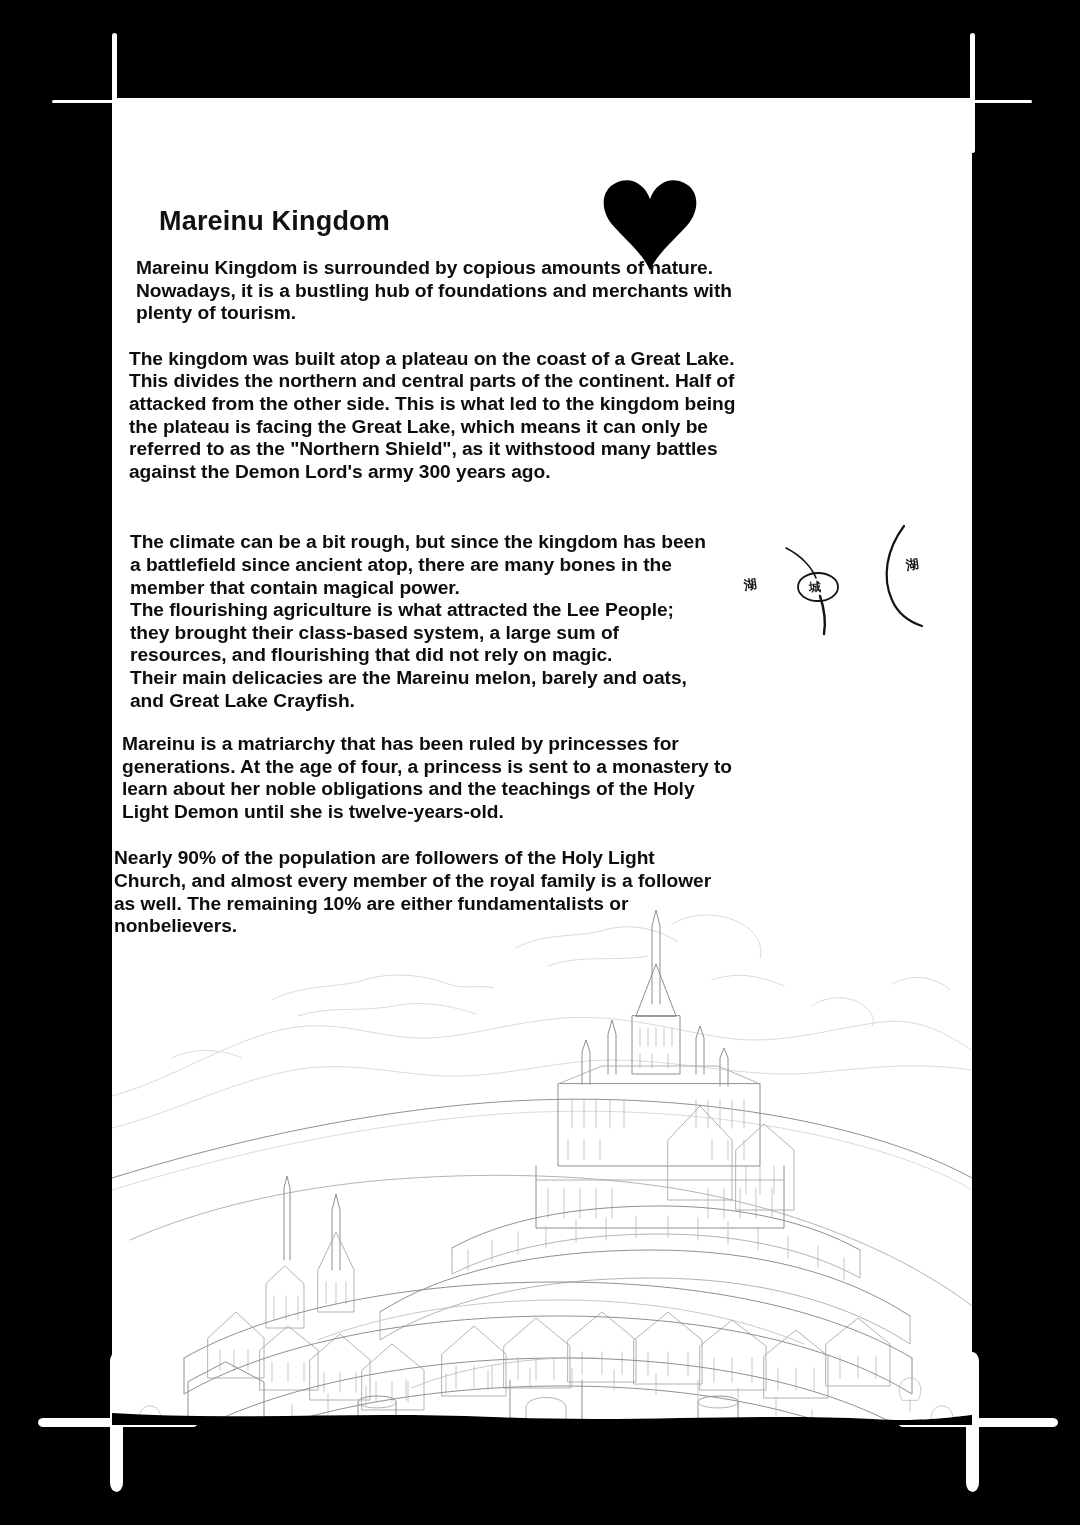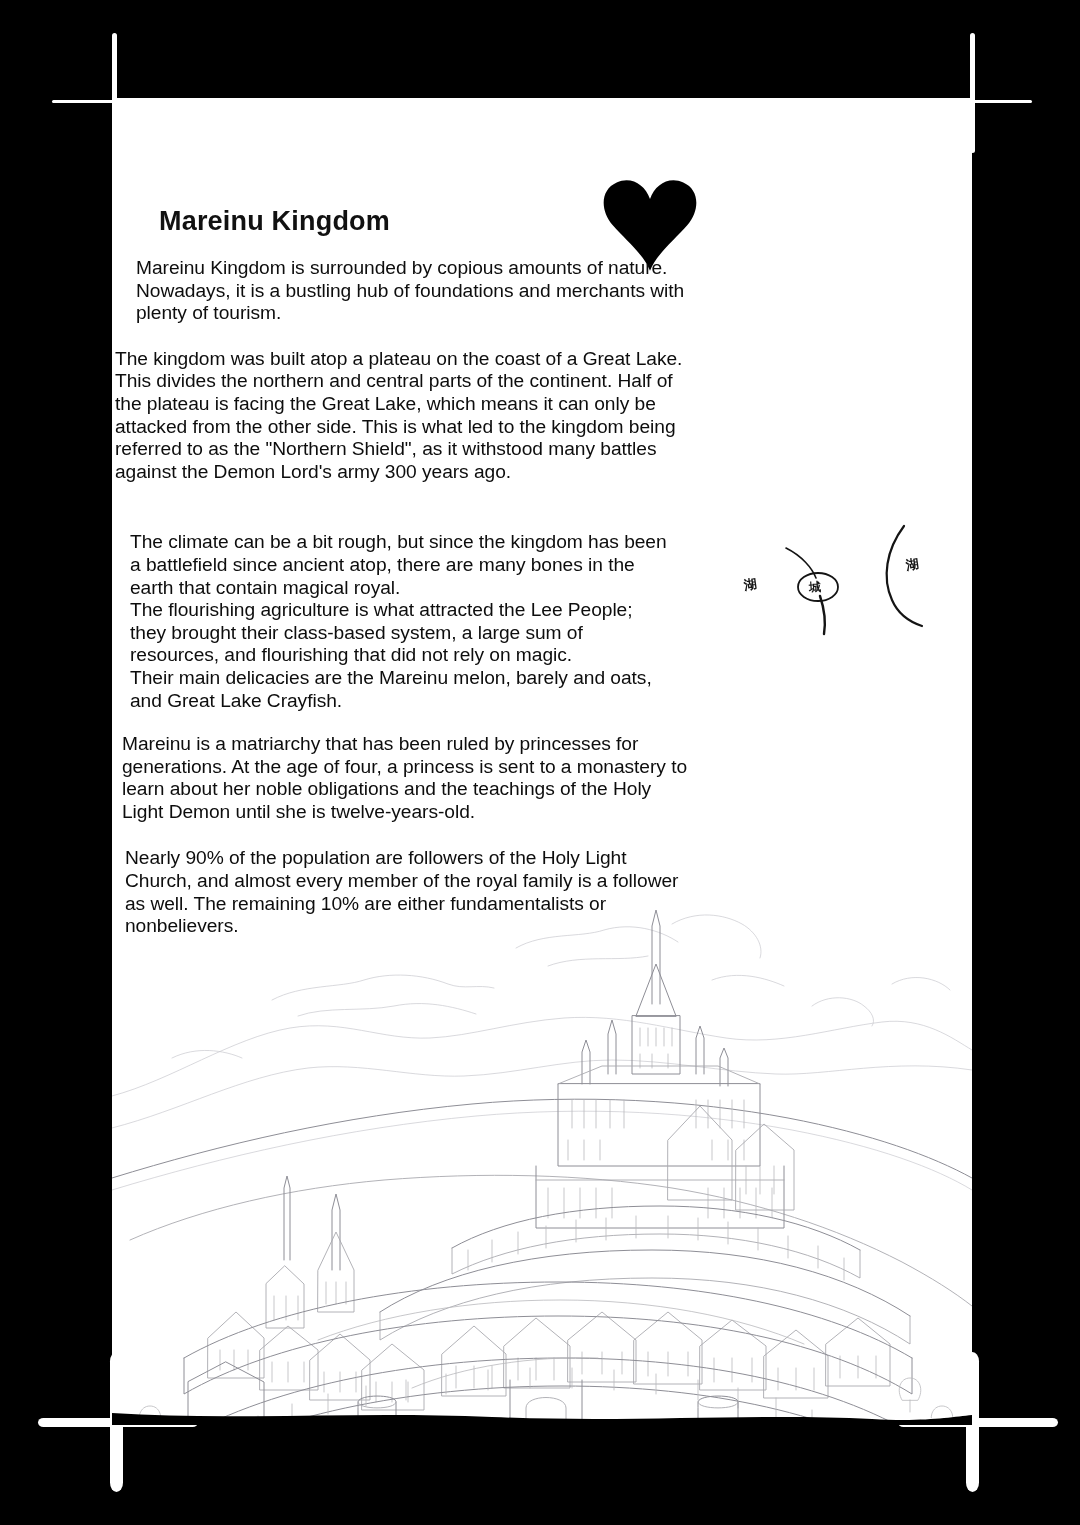--- a/index.html
+++ b/index.html
@@ -109,31 +109,31 @@
     font-weight: bold;
     color: #111111;
     letter-spacing: 0.2px;
     margin: 0;
     padding: 108px 0 0 47px;
   }
 
   .para {
     color: #0d0d0d;
     font-size: 19.2px;
-    font-weight: normal;
+    font-weight: bold;
     line-height: 22.6px;
     letter-spacing: -0.05px;
   }
   .para .ln { display: block; white-space: pre; }
 
   #p-intro   { margin: 20px 0 0 0; padding-left: 24px; }
-  #p-built   { margin: 23px 0 0 0; padding-left: 3px; }
+  #p-built   { margin: 23px 0 0 0; padding-left: 17px; }
   #p-climate { margin: 48px 0 0 0; padding-left: 18px; }
   #p-matri   { margin: 21px 0 0 0; padding-left: 10px; }
-  #p-faith   { margin: 24px 0 1px 0; padding-left: 13px; }
+  #p-faith   { margin: 24px 0 1px 0; padding-left: 2px; }
 
   
   .annotation {
     position: absolute;
     z-index: 5;
   }
   #annotation-lake-city { left: 628px; top: 432px; width: 130px; height: 110px; }
   #annotation-lake-2    { left: 762px; top: 422px; width:  80px; height: 110px; }
 
   .hand-label {
@@ -358,30 +358,30 @@
 
       <div class="para" id="p-intro">
         <span class="ln">Mareinu Kingdom is surrounded by copious amounts of nature.</span>
         <span class="ln">Nowadays, it is a bustling hub of foundations and merchants with</span>
         <span class="ln">plenty of tourism.</span>
       </div>
 
       <div class="para" id="p-built">
         <span class="ln">The kingdom was built atop a plateau on the coast of a Great Lake.</span>
         <span class="ln">This divides the northern and central parts of the continent. Half of</span>
+        <span class="ln">attacked from the other side. This is what led to the kingdom being</span>
         <span class="ln">the plateau is facing the Great Lake, which means it can only be</span>
-        <span class="ln">attacked from the other side. This is what led to the kingdom being</span>
         <span class="ln">referred to as the "Northern Shield", as it withstood many battles</span>
         <span class="ln">against the Demon Lord's army 300 years ago.</span>
       </div>
 
       <div class="para" id="p-climate">
         <span class="ln">The climate can be a bit rough, but since the kingdom has been</span>
         <span class="ln">a battlefield since ancient atop, there are many bones in the</span>
-        <span class="ln">earth that contain magical royal.</span>
+        <span class="ln">member that contain magical power.</span>
         <span class="ln">The flourishing agriculture is what attracted the Lee People;</span>
         <span class="ln">they brought their class-based system, a large sum of</span>
         <span class="ln">resources, and flourishing that did not rely on magic.</span>
         <span class="ln">Their main delicacies are the Mareinu melon, barely and oats,</span>
         <span class="ln">and Great Lake Crayfish.</span>
       </div>
 
       <div class="para" id="p-matri">
         <span class="ln">Mareinu is a matriarchy that has been ruled by princesses for</span>
         <span class="ln">generations. At the age of four, a princess is sent to a monastery to</span>

